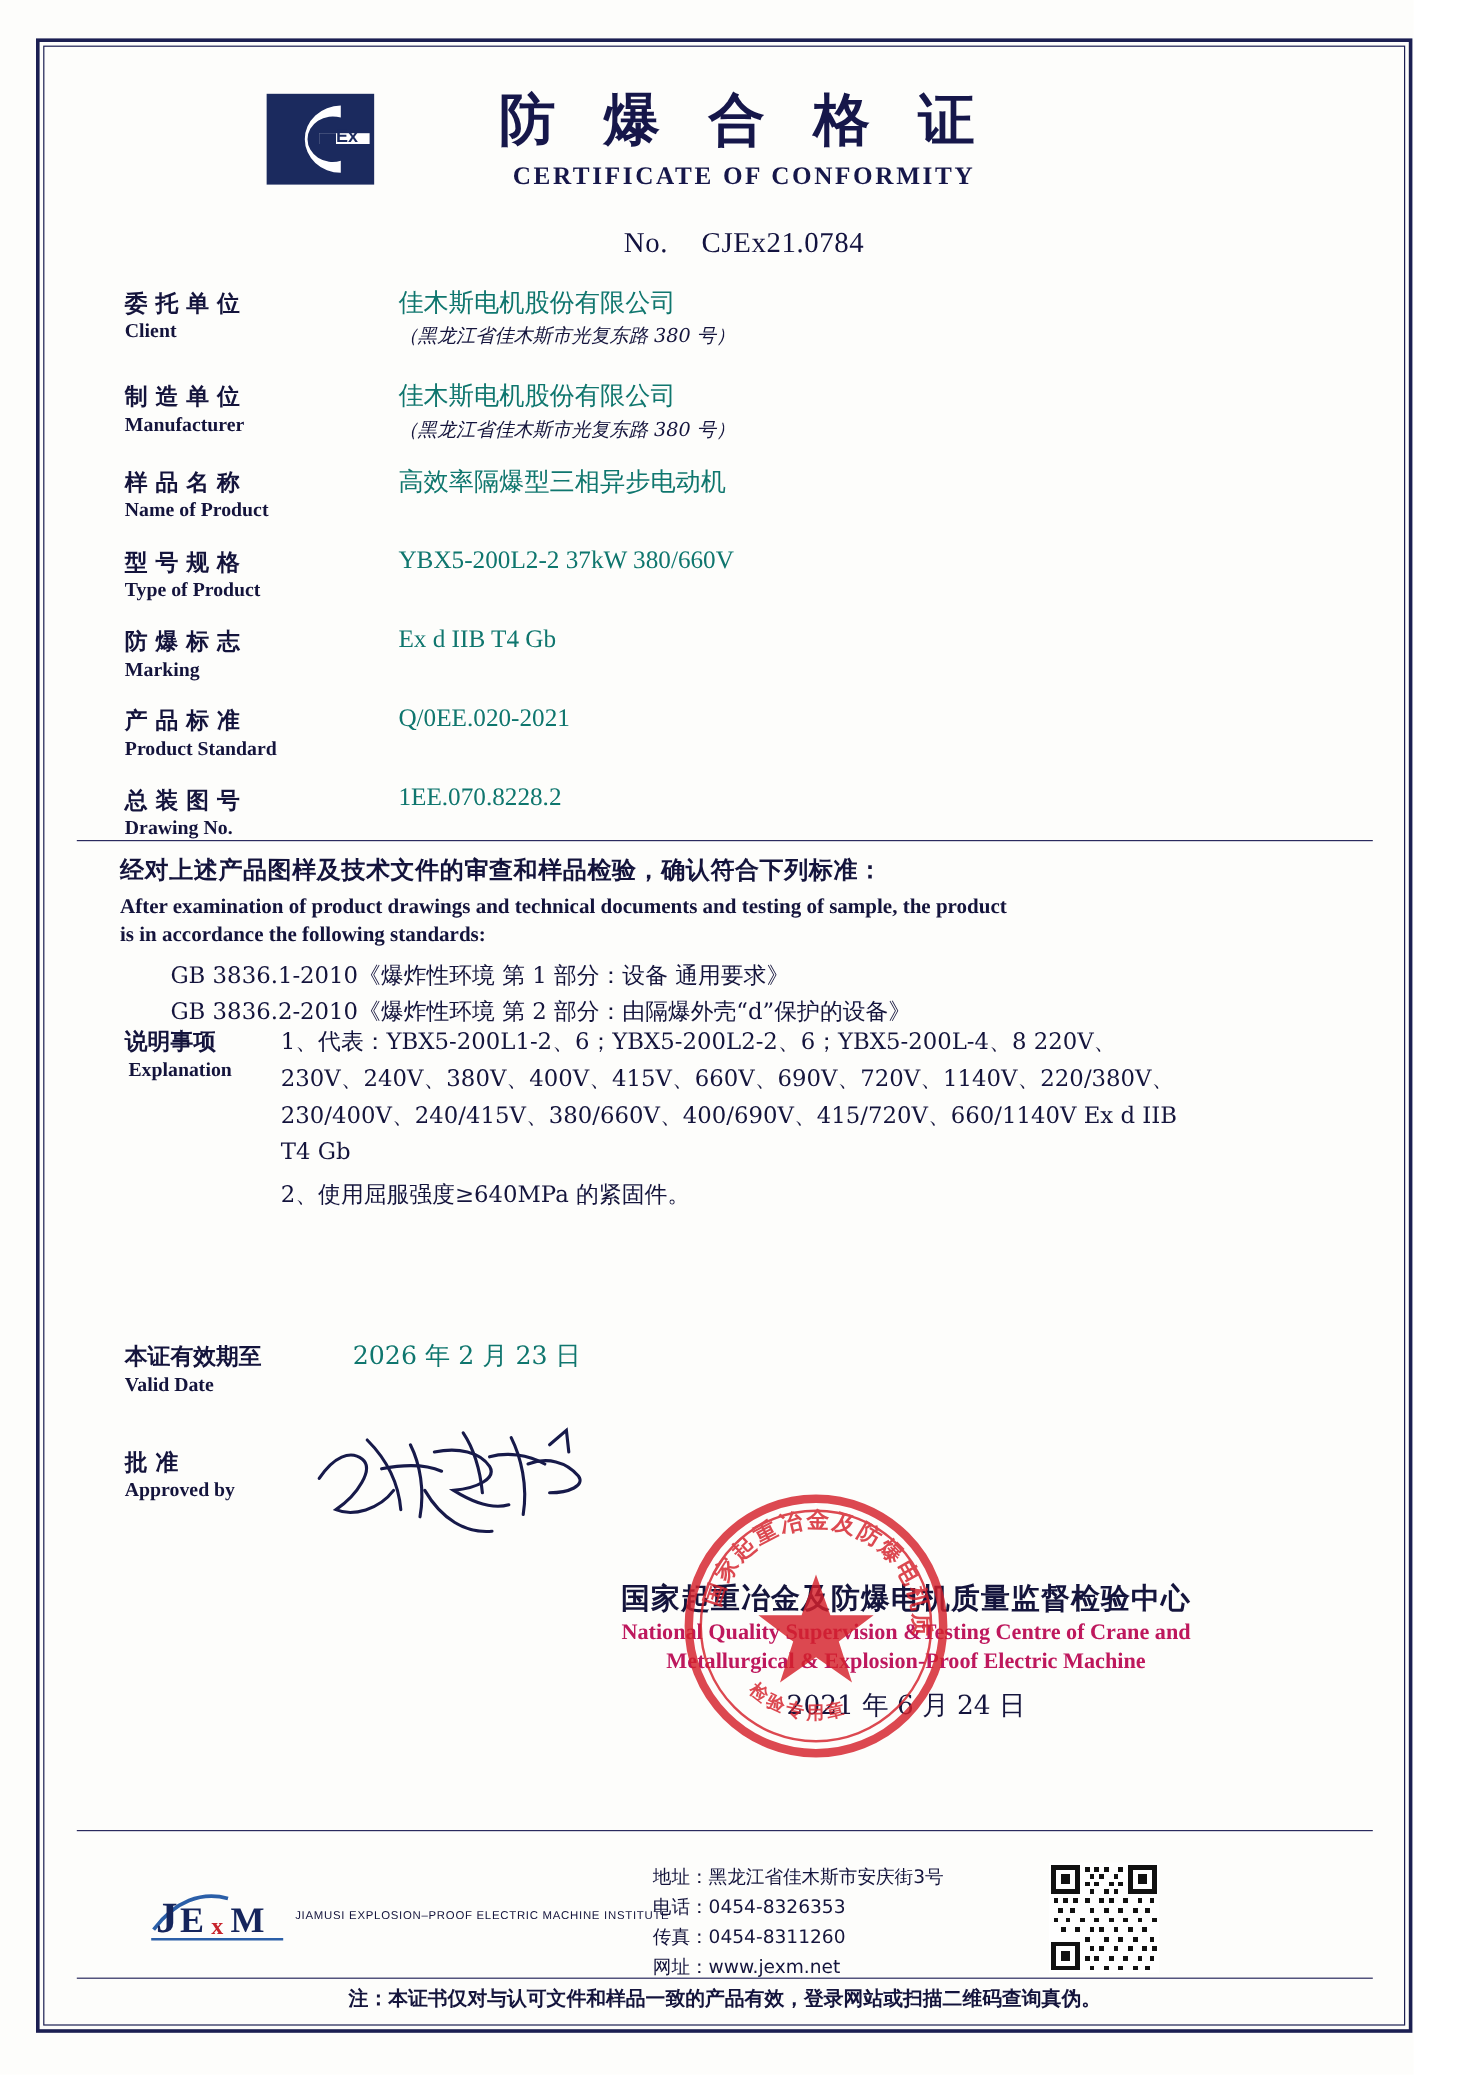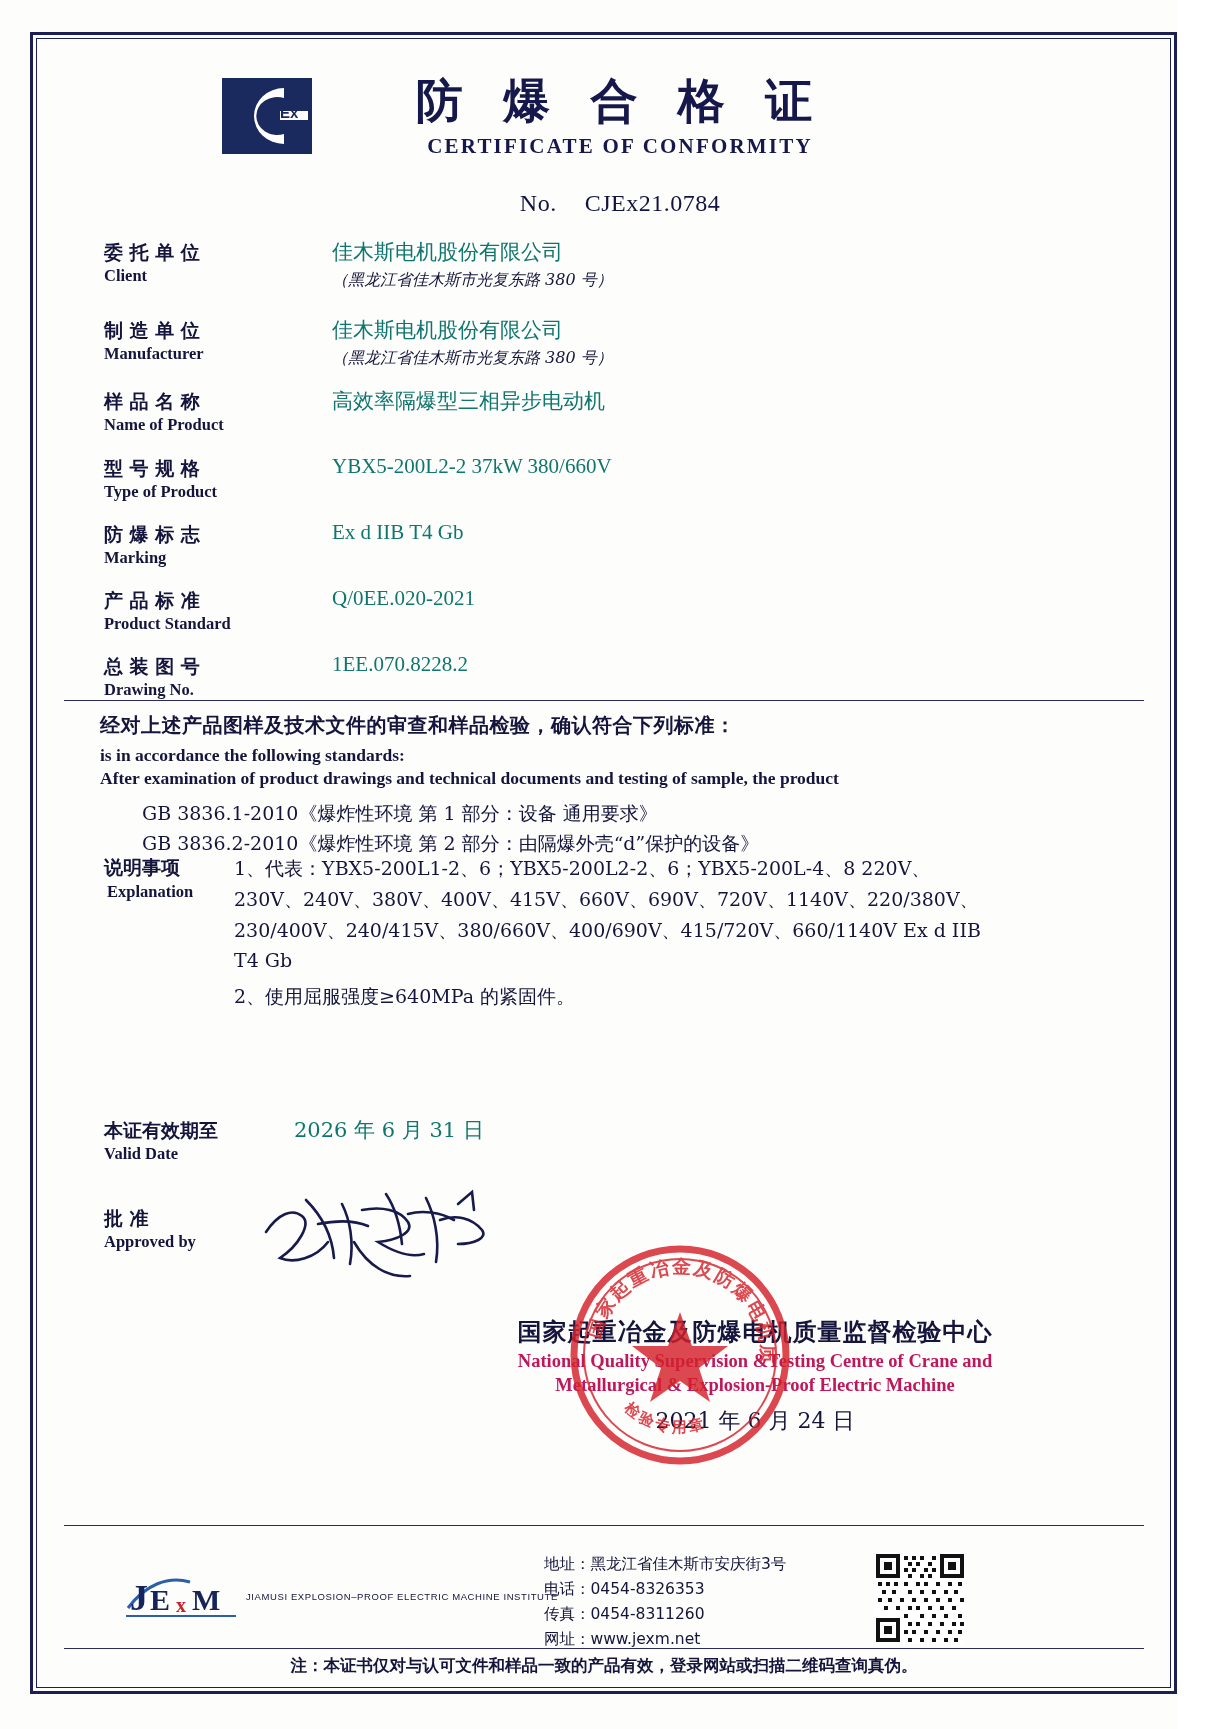--- a/index.html
+++ b/index.html
@@ -427,22 +427,22 @@
       <div class="value en">1EE.070.8228.2</div>
     </div>
 
   </div>
 
   <div class="divider" style="top:700px"></div>
 
   <div class="statement">
     <div class="stmt-cn">经对上述产品图样及技术文件的审查和样品检验，确认符合下列标准：</div>
     <div class="stmt-en">
+      <div>After examination of product drawings and technical documents and testing of sample, the product</div>
       <div>is in accordance the following standards:</div>
-      <div>After examination of product drawings and technical documents and testing of sample, the product</div>
     </div>
     <div class="standards">
       <div>GB 3836.1-2010《爆炸性环境  第 1 部分：设备  通用要求》</div>
       <div>GB 3836.2-2010《爆炸性环境  第 2 部分：由隔爆外壳“d”保护的设备》</div>
     </div>
   </div>
 
   <div class="explanation">
     <div class="exp-label-cn">说明事项</div>
     <div class="exp-label-en">Explanation</div>
@@ -451,21 +451,21 @@
       <div class="ln">230V、240V、380V、400V、415V、660V、690V、720V、1140V、220/380V、</div>
       <div class="ln">230/400V、240/415V、380/660V、400/690V、415/720V、660/1140V   Ex d IIB</div>
       <div class="ln">T4 Gb</div>
       <div class="ln exp-item2">2、使用屈服强度≥640MPa 的紧固件。</div>
     </div>
   </div>
 
   <div class="valid">
     <div class="label-cn">本证有效期至</div>
     <div class="label-en">Valid Date</div>
-    <div class="value" style="left:190px">2026 年 6 月 31 日</div>
+    <div class="value" style="left:190px">2026 年 2 月 23 日</div>
   </div>
 
   <div class="approve">
     <div class="label-cn">批      准</div>
     <div class="label-en">Approved by</div>
   </div>
 
   <div class="sig">
     <svg width="260" height="110" viewBox="0 0 260 110">
       <g fill="none" stroke="#171a4a" stroke-width="2.6" stroke-linecap="round">

